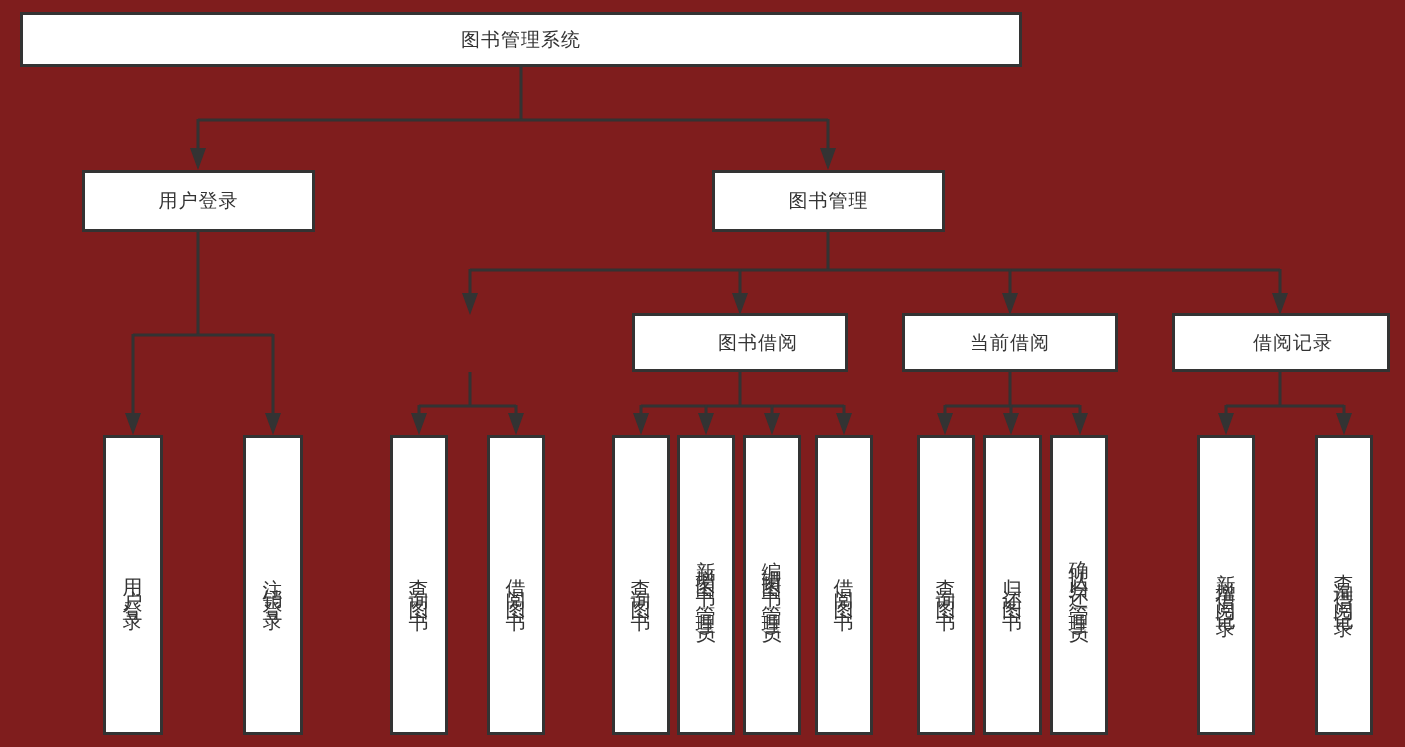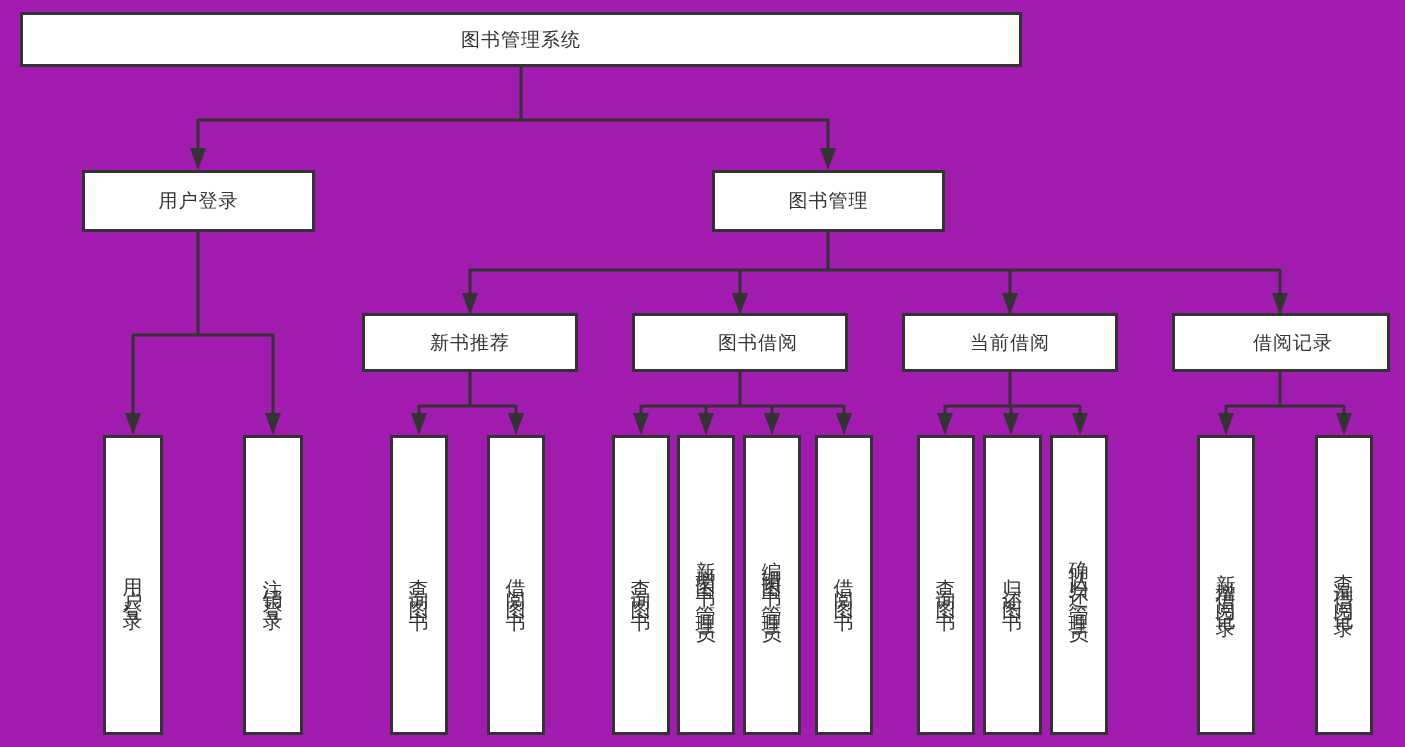--- a/index.html
+++ b/index.html
@@ -1,20 +1,20 @@
 <!DOCTYPE html>
 <html><head>
 <meta charset="utf-8">
 <style>
   html, body { margin: 0; padding: 0; background: #ffffff; }
   #stage {
     position: relative;
     width: 1405px;
     height: 747px;
-    background: #a21caf;
+    background: #7f1d1d;
     font-family: "Liberation Sans", sans-serif;
     color: #333333;
     overflow: hidden;
   }
   #connectors {
     position: absolute;
     left: 0; top: 0;
     width: 1405px; height: 747px;
     pointer-events: none;
   }
@@ -130,23 +130,20 @@
     <span>图书管理系统</span>
   </div>
 
   <div class="node hnode" style="left:82px; top:170px; width:233px; height:62px;">
     <span>用户登录</span>
   </div>
   <div class="node hnode" style="left:712px; top:170px; width:233px; height:62px;">
     <span>图书管理</span>
   </div>
 
-  <div class="node hnode" style="left:362px; top:313px; width:216px; height:59px;">
-    <span>新书推荐</span>
-  </div>
   <div class="node hnode" style="left:632px; top:313px; width:216px; height:59px;padding-left:36px;">
     <span>图书借阅</span>
   </div>
   <div class="node hnode" style="left:902px; top:313px; width:216px; height:59px;">
     <span>当前借阅</span>
   </div>
   <div class="node hnode" style="left:1172px; top:313px; width:218px; height:59px;padding-left:24px;">
     <span>借阅记录</span>
   </div>
 

